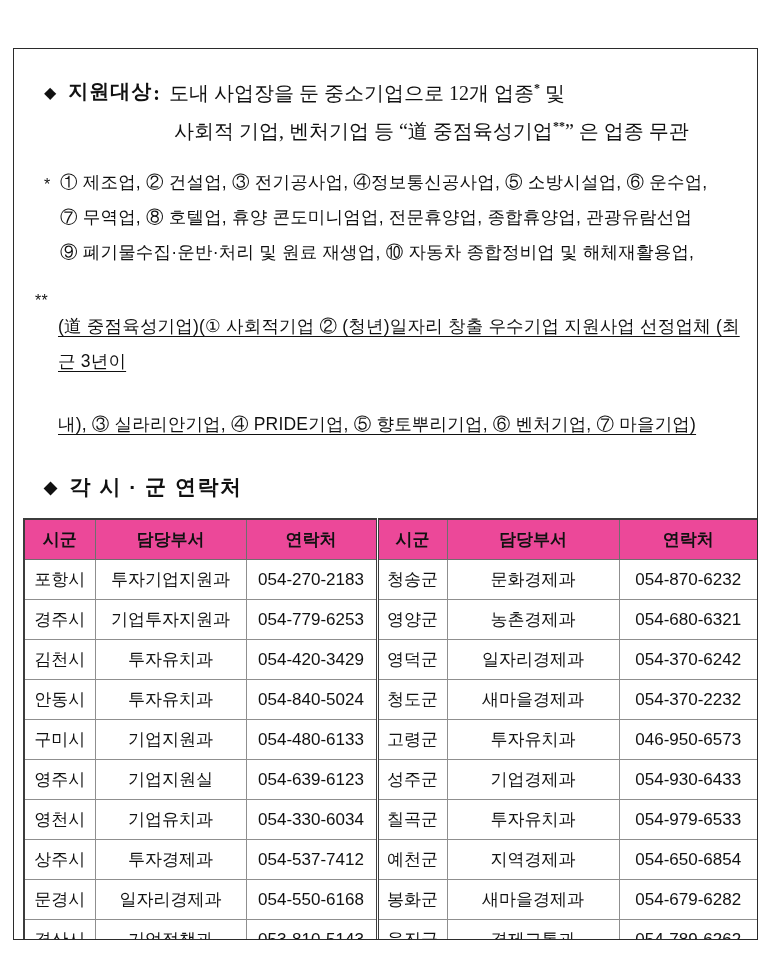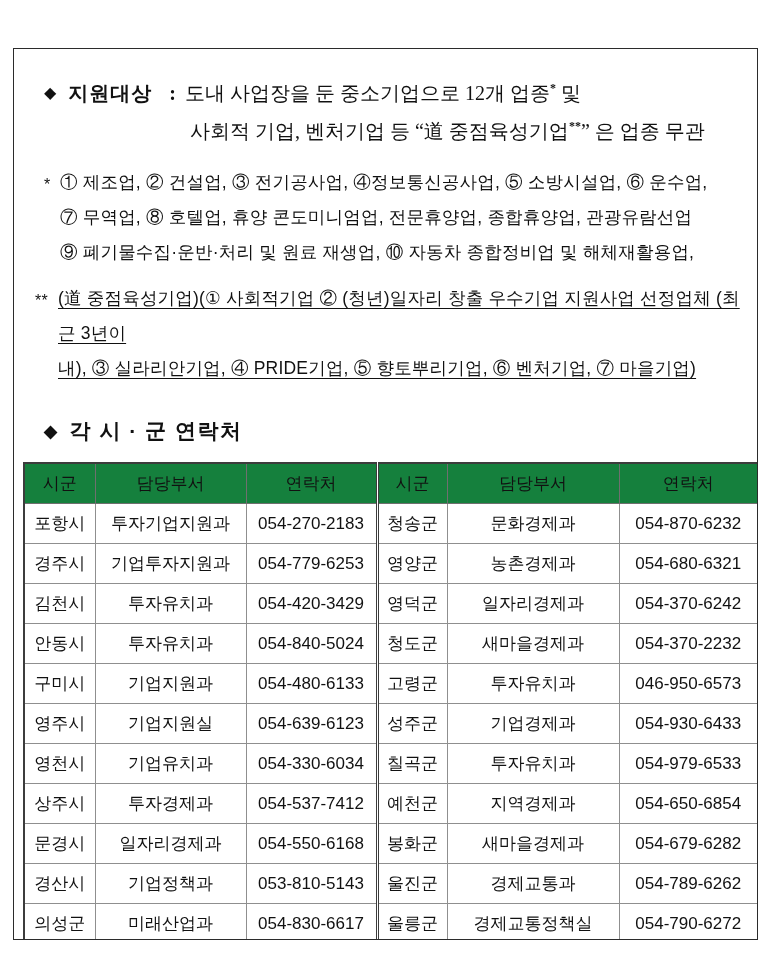--- a/index.html
+++ b/index.html
@@ -27,23 +27,23 @@
     font-size:20px;
     line-height:38px;
   }
   .diamond {
     font-size:16px;
     margin-right:12px;
     font-family:"Liberation Sans",sans-serif;
   }
   .support-label {
     font-weight:bold;
-    font-family:Liberation Sans, sans-serif;
+    font-family:Liberation Mono, monospace;
     letter-spacing:1px;
-    margin-right:17px;
+    margin-right:1px;
     white-space:nowrap;
   }
   .support-colon { margin-right:9px; font-weight:bold; }
   .support-bold { font-weight:normal; }
   sup.star { font-size:12px; line-height:0; vertical-align:super; font-weight:bold; }
   .support-line2 { padding-left:5px; }
   
   .fn {
     display:flex;
     font-size:17.5px;
@@ -52,20 +52,21 @@
   }
   .fn1 { margin:15px 12px 0 30px; }
   .fn1 .fn-marker { width:13px; margin-right:3px; font-size:16px; padding-top:2px; }
   .fn2 { margin:11px 8px 0 21px; }
   .fn2 .fn-marker { width:20px; margin-right:3px; font-size:16px; padding-top:2px; }
   .fn-lines { flex:1; }
   .fn2 .fn-line {
     text-decoration:underline;
     text-underline-offset:4px;
     text-decoration-thickness:1px;
+    margin-top:28px;
   }
   
   .section-head {
     display:flex;
     align-items:center;
     margin:31px 0 0 30px;
     font-size:21px;
     font-weight:bold;
     letter-spacing:1.5px;
   }
@@ -81,22 +82,22 @@
     border:1px solid #8f8f8f;
     height:39px;
     text-align:center;
     vertical-align:middle;
     font-size:17px;
     padding:0 2px;
     overflow:hidden;
     white-space:nowrap;
   }
   table.contacts th {
-    background:#15803d;
-    font-weight:normal;
+    background:#ec4899;
+    font-weight:bold;
     border-color:#6f6f6f;
   }
   table.contacts th.divider, table.contacts td.divider {
     border-right:3px double #3c3c3c;
   }
 </style>
 </head>
 <body>
 
 <div class="frame">

